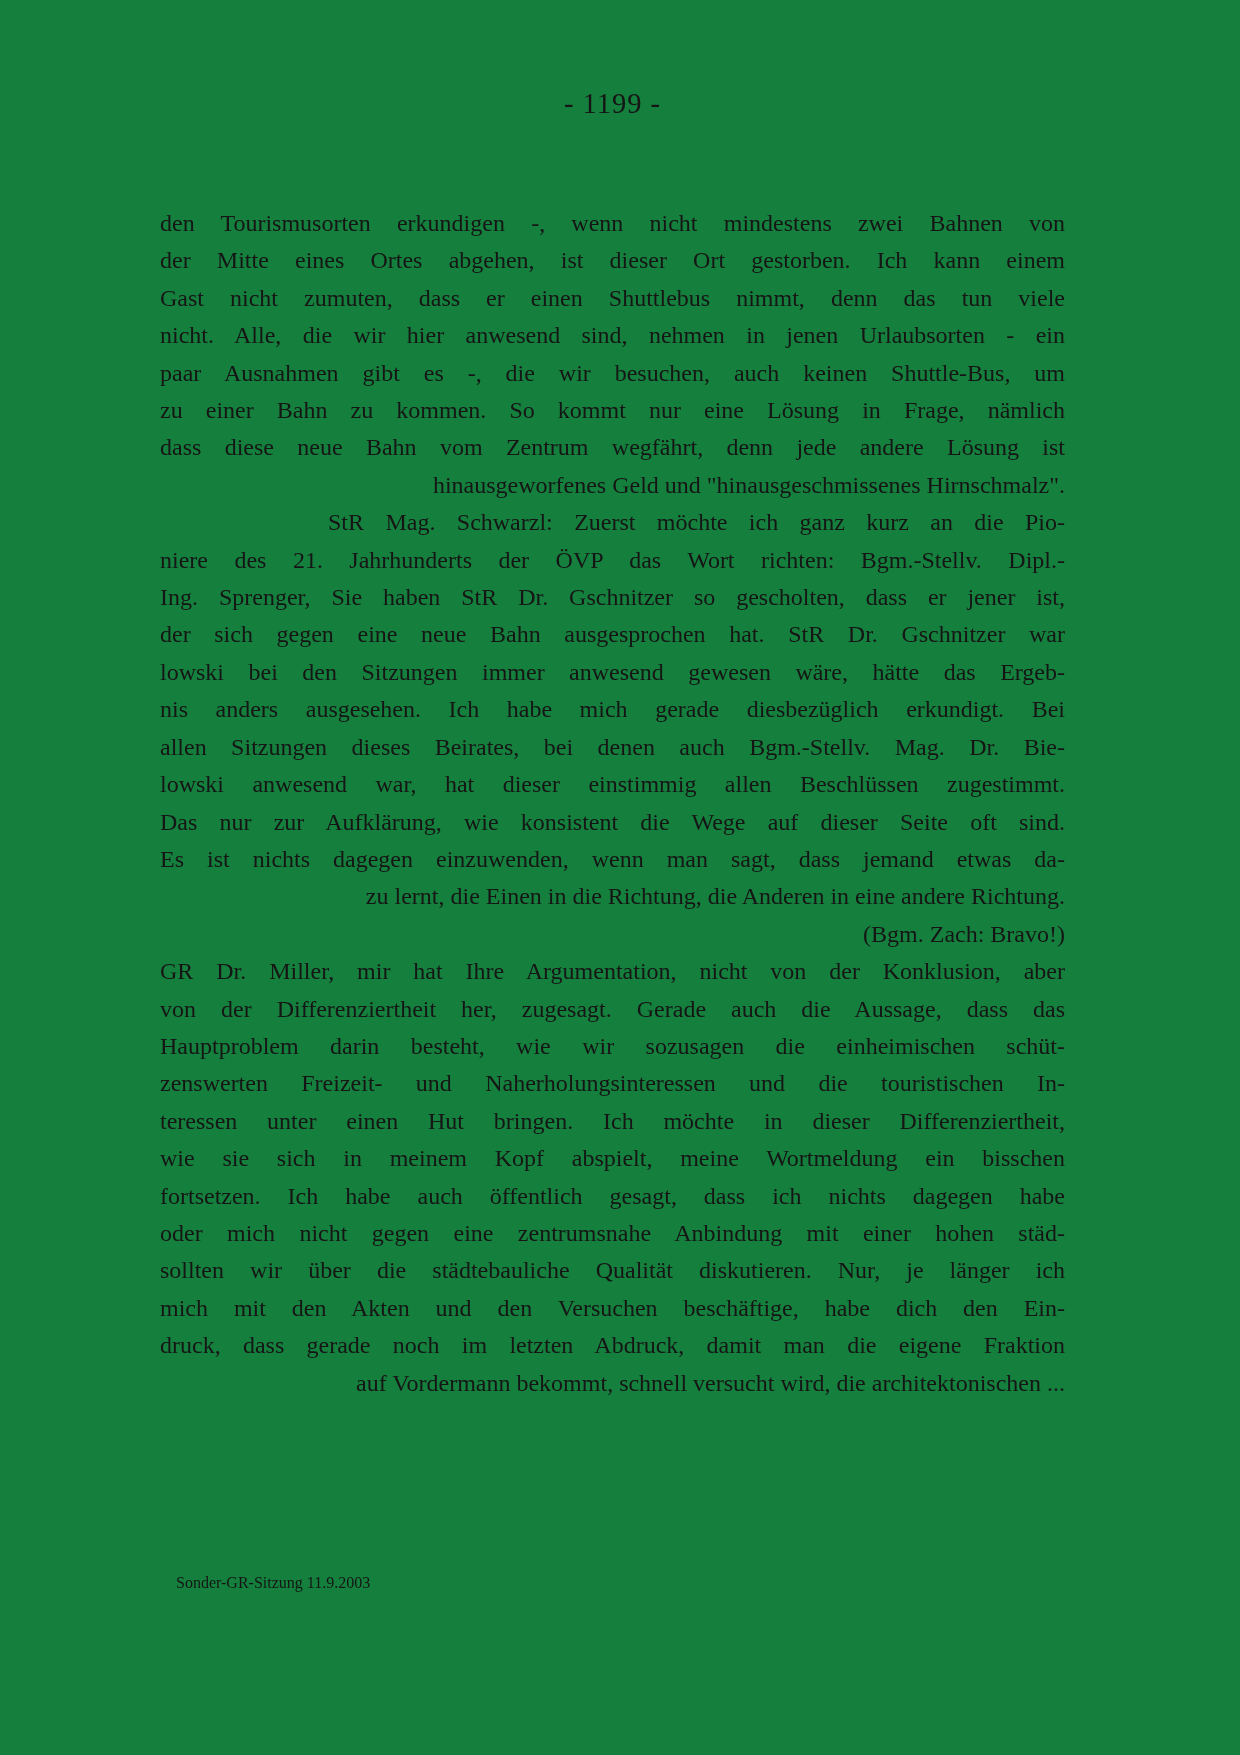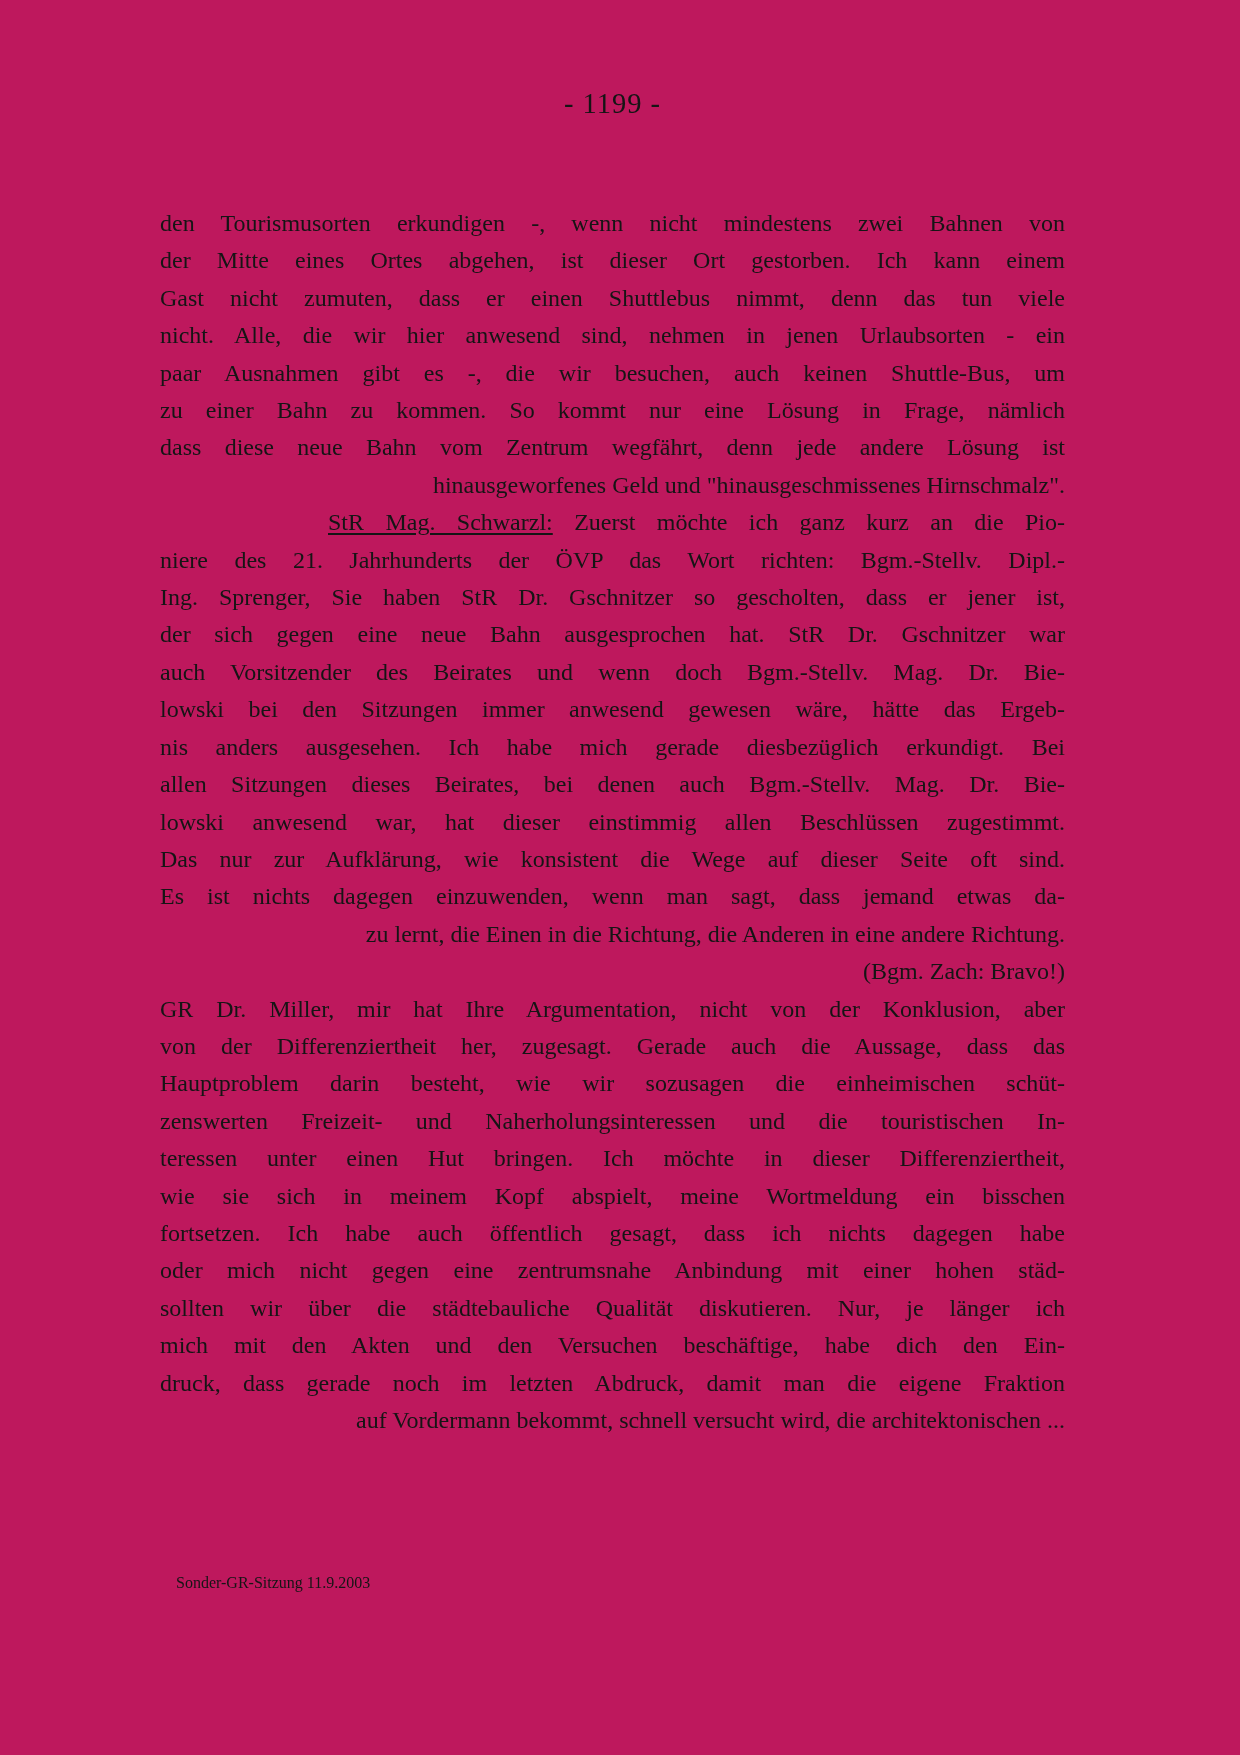--- a/index.html
+++ b/index.html
@@ -1,21 +1,21 @@
 <!DOCTYPE html>
 <html lang="de"><head>
 <meta charset="utf-8">
 <title>- 1199 -</title>
 <style>
   html, body { margin: 0; padding: 0; background: #ffffff; }
   .page {
     position: relative;
     width: 1240px;
     height: 1755px;
-    background: #be185d;
+    background: #15803d;
     font-family: "Liberation Serif", "DejaVu Serif", serif;
     color: #151515;
     overflow: hidden;
   }
   .pageno {
     position: absolute;
     top: 88px;
     left: 160px;
     width: 905px;
     text-align: center;
@@ -32,21 +32,20 @@
     line-height: 37.4px;
   }
   .line { text-align: right; white-space: normal; }
   .line.just {
     text-align: justify;
     text-align-last: justify;
     -moz-text-align-last: justify;
   }
   .line.indent { padding-left: 168px; }
   .u {
-    text-decoration: underline;
     text-decoration-thickness: 2px;
     text-underline-offset: 3px;
   }
   .pagefooter {
     position: absolute;
     top: 1571px;
     left: 176px;
     font-size: 16px;
     line-height: 24px;
   }
@@ -63,21 +62,20 @@
       <div class="line just">Gast nicht zumuten, dass er einen Shuttlebus nimmt, denn das tun viele</div>
       <div class="line just">nicht. Alle, die wir hier anwesend sind, nehmen in jenen Urlaubsorten - ein</div>
       <div class="line just">paar Ausnahmen gibt es -, die wir besuchen, auch keinen Shuttle-Bus, um</div>
       <div class="line just">zu einer Bahn zu kommen. So kommt nur eine Lösung in Frage, nämlich</div>
       <div class="line just">dass diese neue Bahn vom Zentrum wegfährt, denn jede andere Lösung ist</div>
       <div class="line">hinausgeworfenes Geld und "hinausgeschmissenes Hirnschmalz".</div>
       <div class="line just indent"><span class="u">StR Mag. Schwarzl:</span><span> Zuerst möchte ich ganz kurz an die Pio-</span></div>
       <div class="line just">niere des 21. Jahrhunderts der ÖVP das Wort richten: Bgm.-Stellv. Dipl.-</div>
       <div class="line just">Ing. Sprenger, Sie haben StR Dr. Gschnitzer so gescholten, dass er jener ist,</div>
       <div class="line just">der sich gegen eine neue Bahn ausgesprochen hat. StR Dr. Gschnitzer war</div>
-      <div class="line just">auch Vorsitzender des Beirates und wenn doch Bgm.-Stellv. Mag. Dr. Bie-</div>
       <div class="line just">lowski bei den Sitzungen immer anwesend gewesen wäre, hätte das Ergeb-</div>
       <div class="line just">nis anders ausgesehen. Ich habe mich gerade diesbezüglich erkundigt. Bei</div>
       <div class="line just">allen Sitzungen dieses Beirates, bei denen auch Bgm.-Stellv. Mag. Dr. Bie-</div>
       <div class="line just">lowski anwesend war, hat dieser einstimmig allen Beschlüssen zugestimmt.</div>
       <div class="line just">Das nur zur Aufklärung, wie konsistent die Wege auf dieser Seite oft sind.</div>
       <div class="line just">Es ist nichts dagegen einzuwenden, wenn man sagt, dass jemand etwas da-</div>
       <div class="line">zu lernt, die Einen in die Richtung, die Anderen in eine andere Richtung.</div>
       <div class="line">(Bgm. Zach: Bravo!)</div>
       <div class="line just">GR Dr. Miller, mir hat Ihre Argumentation, nicht von der Konklusion, aber</div>
       <div class="line just">von der Differenziertheit her, zugesagt. Gerade auch die Aussage, dass das</div>

